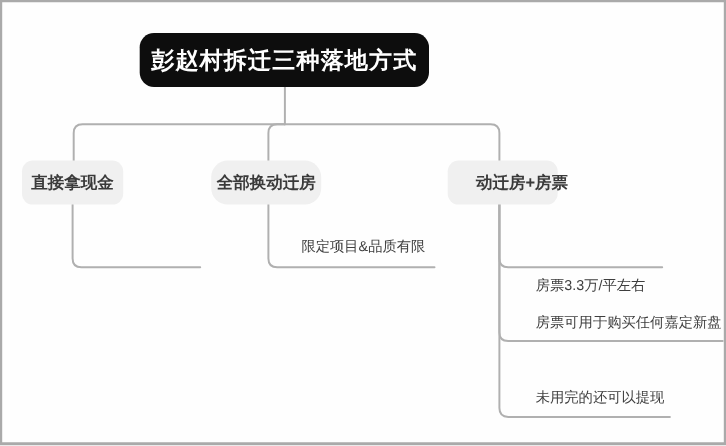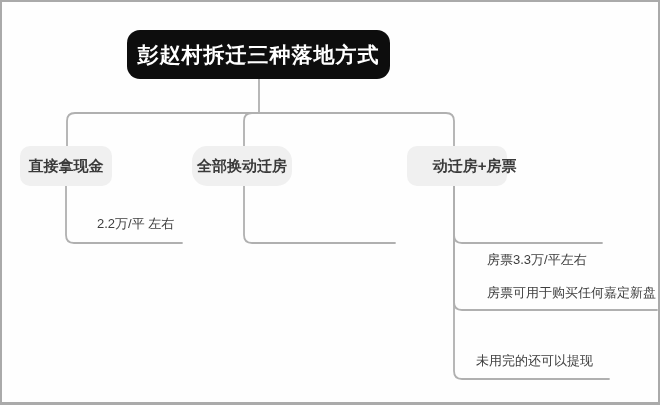--- a/index.html
+++ b/index.html
@@ -31,21 +31,21 @@
   .branch-1{left:18px;width:92px;}
   .branch-2{left:190px;width:100px;border-radius:15px;}
   .branch-3{left:405px;width:100px;padding-left:35px;}
   .node-sub{
     position:absolute;color:#3e3e3e;font-size:13px;white-space:nowrap;
   }
   .sub-1{left:95px;top:213px;}
   .sub-2{left:272px;top:213px;}
   .sub-3{left:485px;top:213px;margin-top:36px;}
   .sub-4{left:485px;top:282px;text-align:center;}
-  .sub-5{left:474px;top:350px;}
+  .sub-5{left:485px;top:350px;}
 </style>
 </head>
 <body>
 
 <div class="stage">
 
   <svg class="edges" viewBox="0 0 660 405" aria-hidden="true">
     <path d="M257 77 L257 111"></path>
     <path d="M257 111 L73 111 Q65 111 65 119 L65 145"></path>
     <path d="M257 111 L444 111 Q452 111 452 119 L452 145"></path>
@@ -64,18 +64,18 @@
   <div class="node node-root">
     <span>彭赵村拆迁三种落地方式</span>
   </div>
   <div class="node node-branch branch-2">
     <span>全部换动迁房</span>
   </div>
   <div class="node node-branch branch-3">
     <span>动迁房+房票</span>
   </div>
 
-  <div class="node-sub sub-1">2.2万/平 左右</div>
+  <div class="node-sub sub-2">限定项目&amp;品质有限</div>
   <div class="node-sub sub-3">房票3.3万/平左右</div>
   <div class="node-sub sub-4">房票可用于购买任何嘉定新盘</div>
   <div class="node-sub sub-5">未用完的还可以提现</div>
 
 </div>
 
 </body></html>

